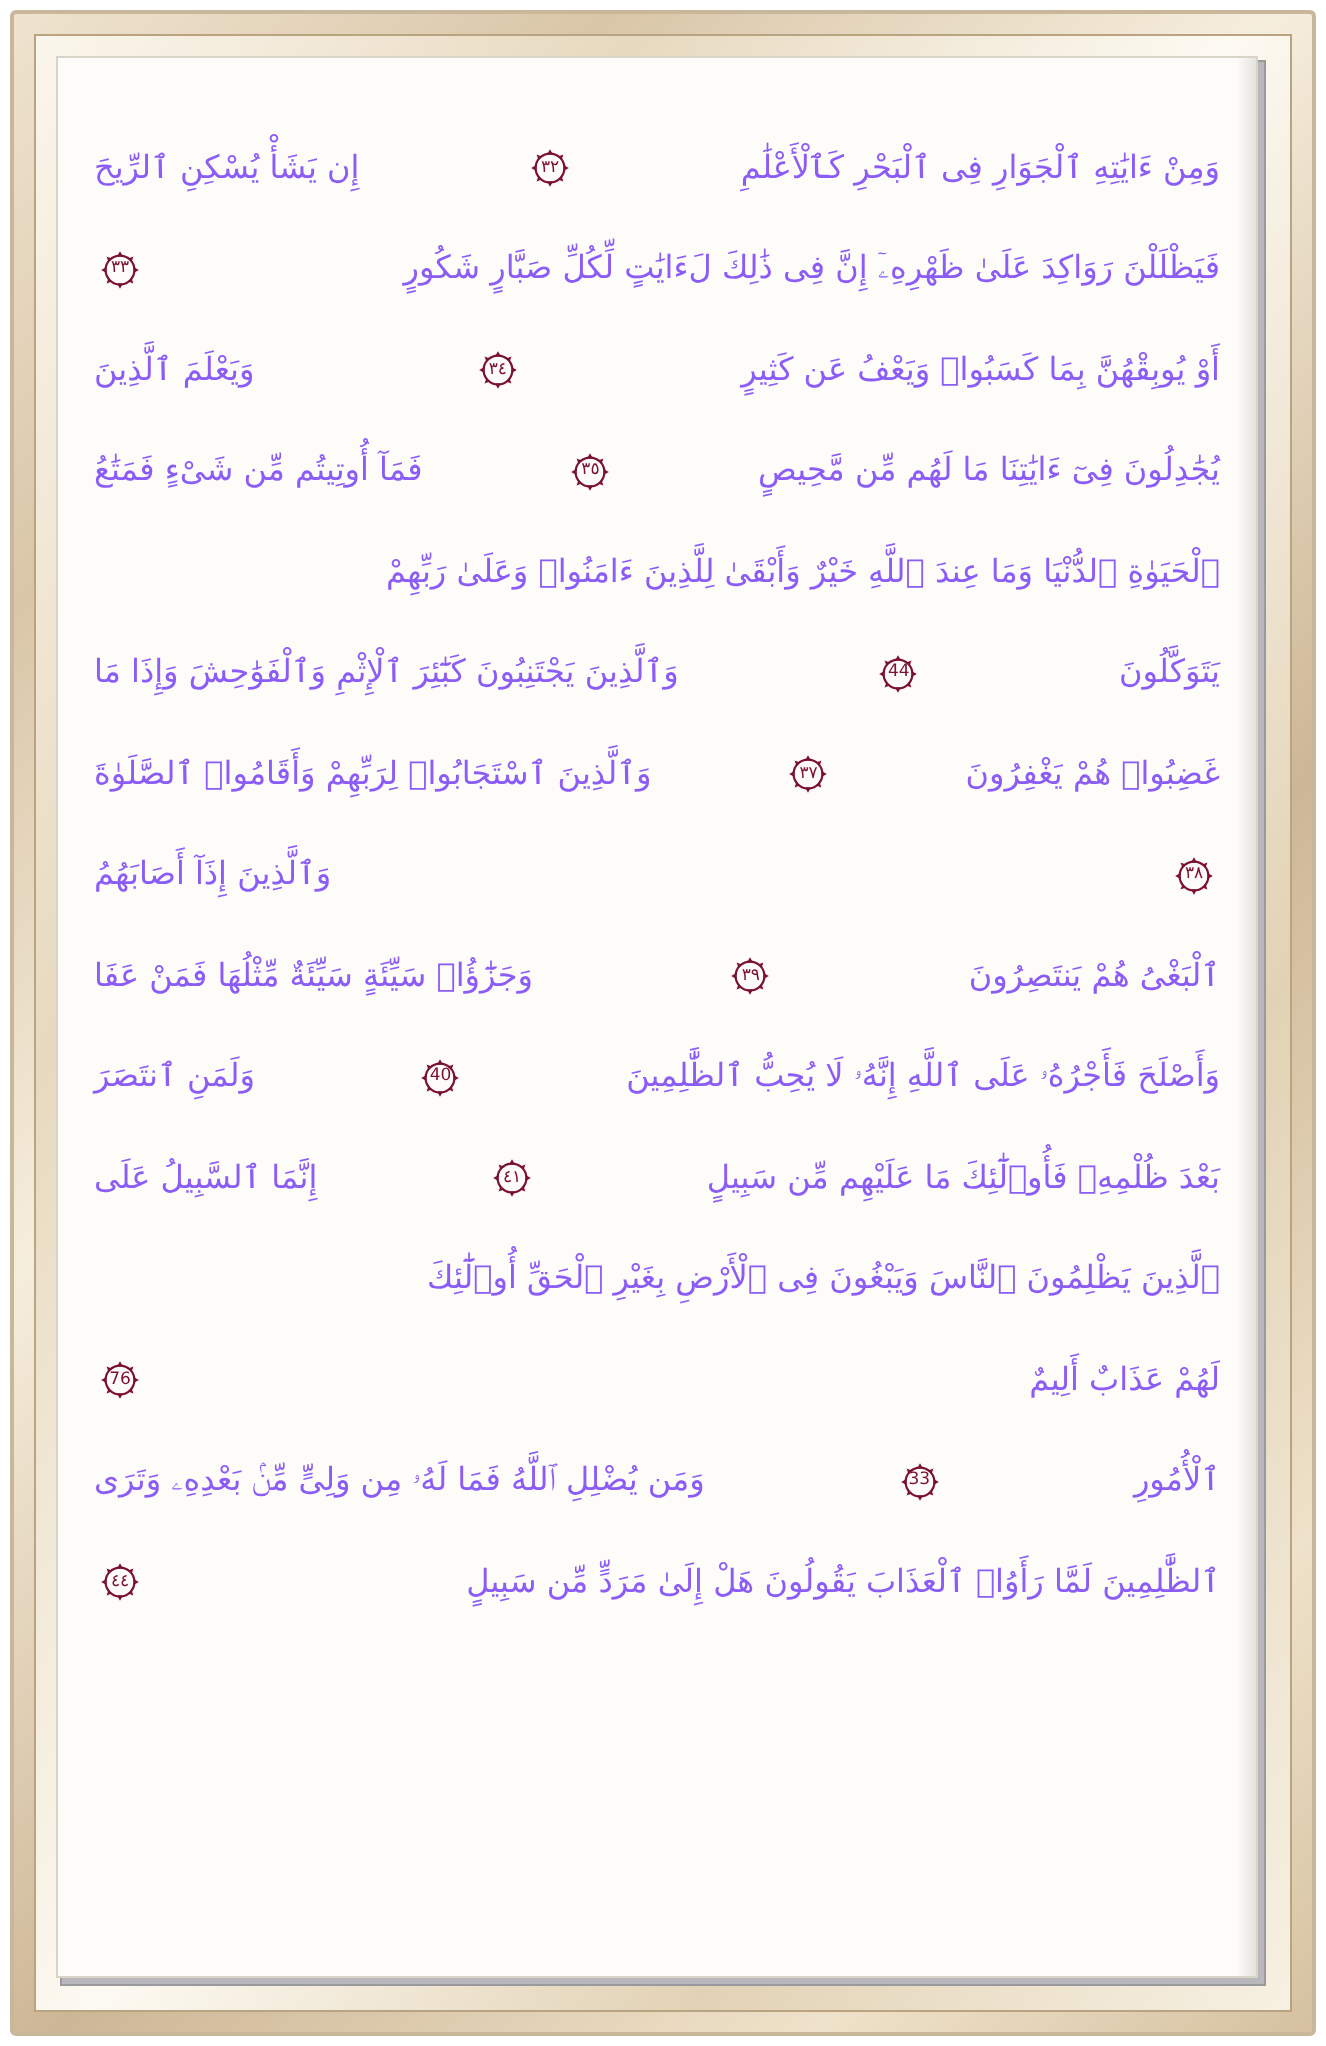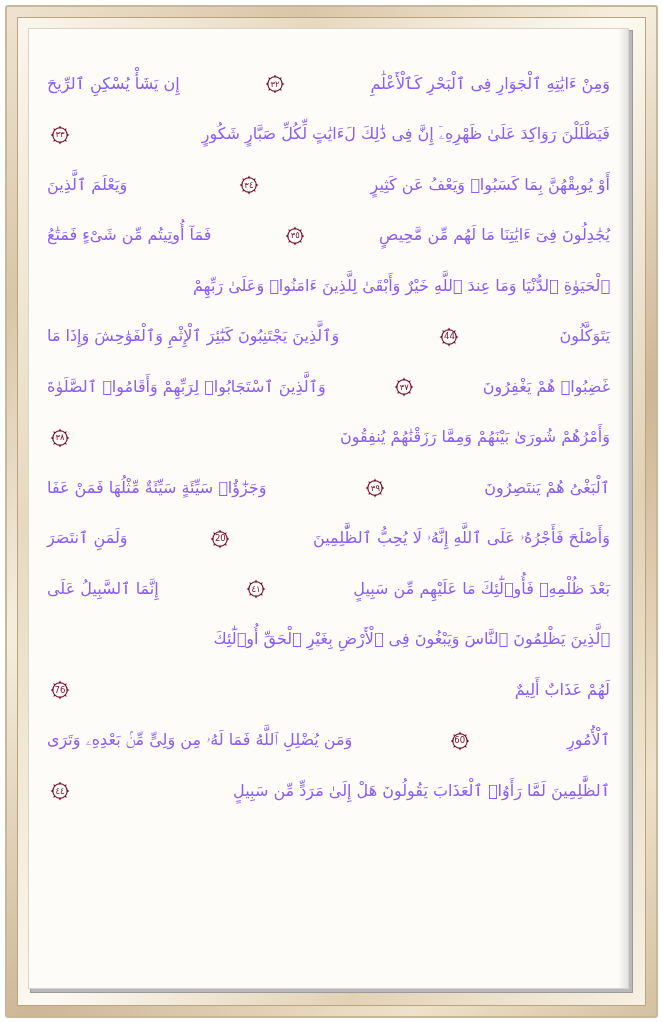--- a/index.html
+++ b/index.html
@@ -289,37 +289,37 @@
                   <path d="M17.7 17.7 L15.1 16.8 L16.8 15.1 Z"></path>
                 </g>
               </svg>
               <span class="ayah-num">٣٧</span>
             </span>
             <span class="word">وَٱلَّذِينَ ٱسْتَجَابُوا۟ لِرَبِّهِمْ وَأَقَامُوا۟ ٱلصَّلَوٰةَ</span>
           </div>
         </div>
         <div class="ayah-line">
           <div class="line-inner">
-            <span class="word">وَأَمْرُهُمْ شُورَىٰ بَيْنَهُمْ وَمِمَّا رَزَقْنَٰهُمْ يُنفِقُونَ</span>
             <span class="ayah-marker">
               <svg width="22" height="22" viewBox="0 0 22 22" aria-hidden="true">
                 <circle cx="11" cy="11" r="7.2" fill="none" stroke="#7a1034" stroke-width="1.1"></circle>
                 <g fill="#7a1034">
                   <path d="M11 1.6 L12.5 4.2 L9.5 4.2 Z"></path>
                   <path d="M11 20.4 L9.5 17.8 L12.5 17.8 Z"></path>
                   <path d="M1.6 11 L4.2 9.5 L4.2 12.5 Z"></path>
                   <path d="M20.4 11 L17.8 12.5 L17.8 9.5 Z"></path>
                   <path d="M4.3 4.3 L6.9 5.2 L5.2 6.9 Z"></path>
                   <path d="M17.7 4.3 L16.8 6.9 L15.1 5.2 Z"></path>
                   <path d="M4.3 17.7 L5.2 15.1 L6.9 16.8 Z"></path>
                   <path d="M17.7 17.7 L15.1 16.8 L16.8 15.1 Z"></path>
                 </g>
               </svg>
               <span class="ayah-num">٣٨</span>
             </span>
+            <span class="word">وَٱلَّذِينَ إِذَآ أَصَابَهُمُ</span>
           </div>
         </div>
         <div class="ayah-line">
           <div class="line-inner">
             <span class="word">ٱلْبَغْىُ هُمْ يَنتَصِرُونَ</span>
             <span class="ayah-marker">
               <svg width="22" height="22" viewBox="0 0 22 22" aria-hidden="true">
                 <circle cx="11" cy="11" r="7.2" fill="none" stroke="#7a1034" stroke-width="1.1"></circle>
                 <g fill="#7a1034">
                   <path d="M11 1.6 L12.5 4.2 L9.5 4.2 Z"></path>
@@ -347,21 +347,21 @@
                   <path d="M11 1.6 L12.5 4.2 L9.5 4.2 Z"></path>
                   <path d="M11 20.4 L9.5 17.8 L12.5 17.8 Z"></path>
                   <path d="M1.6 11 L4.2 9.5 L4.2 12.5 Z"></path>
                   <path d="M20.4 11 L17.8 12.5 L17.8 9.5 Z"></path>
                   <path d="M4.3 4.3 L6.9 5.2 L5.2 6.9 Z"></path>
                   <path d="M17.7 4.3 L16.8 6.9 L15.1 5.2 Z"></path>
                   <path d="M4.3 17.7 L5.2 15.1 L6.9 16.8 Z"></path>
                   <path d="M17.7 17.7 L15.1 16.8 L16.8 15.1 Z"></path>
                 </g>
               </svg>
-              <span class="ayah-num">20</span>
+              <span class="ayah-num">40</span>
             </span>
             <span class="word">وَلَمَنِ ٱنتَصَرَ</span>
           </div>
         </div>
         <div class="ayah-line">
           <div class="line-inner">
             <span class="word">بَعْدَ ظُلْمِهِۦ فَأُو۟لَٰٓئِكَ مَا عَلَيْهِم مِّن سَبِيلٍ</span>
             <span class="ayah-marker">
               <svg width="22" height="22" viewBox="0 0 22 22" aria-hidden="true">
                 <circle cx="11" cy="11" r="7.2" fill="none" stroke="#7a1034" stroke-width="1.1"></circle>
@@ -417,21 +417,21 @@
                   <path d="M11 1.6 L12.5 4.2 L9.5 4.2 Z"></path>
                   <path d="M11 20.4 L9.5 17.8 L12.5 17.8 Z"></path>
                   <path d="M1.6 11 L4.2 9.5 L4.2 12.5 Z"></path>
                   <path d="M20.4 11 L17.8 12.5 L17.8 9.5 Z"></path>
                   <path d="M4.3 4.3 L6.9 5.2 L5.2 6.9 Z"></path>
                   <path d="M17.7 4.3 L16.8 6.9 L15.1 5.2 Z"></path>
                   <path d="M4.3 17.7 L5.2 15.1 L6.9 16.8 Z"></path>
                   <path d="M17.7 17.7 L15.1 16.8 L16.8 15.1 Z"></path>
                 </g>
               </svg>
-              <span class="ayah-num">60</span>
+              <span class="ayah-num">33</span>
             </span>
             <span class="word">وَمَن يُضْلِلِ ٱللَّهُ فَمَا لَهُۥ مِن وَلِىٍّ مِّنۢ بَعْدِهِۦ وَتَرَى</span>
           </div>
         </div>
         <div class="ayah-line">
           <div class="line-inner">
             <span class="word">ٱلظَّٰلِمِينَ لَمَّا رَأَوُا۟ ٱلْعَذَابَ يَقُولُونَ هَلْ إِلَىٰ مَرَدٍّ مِّن سَبِيلٍ</span>
             <span class="ayah-marker">
               <svg width="22" height="22" viewBox="0 0 22 22" aria-hidden="true">
                 <circle cx="11" cy="11" r="7.2" fill="none" stroke="#7a1034" stroke-width="1.1"></circle>

